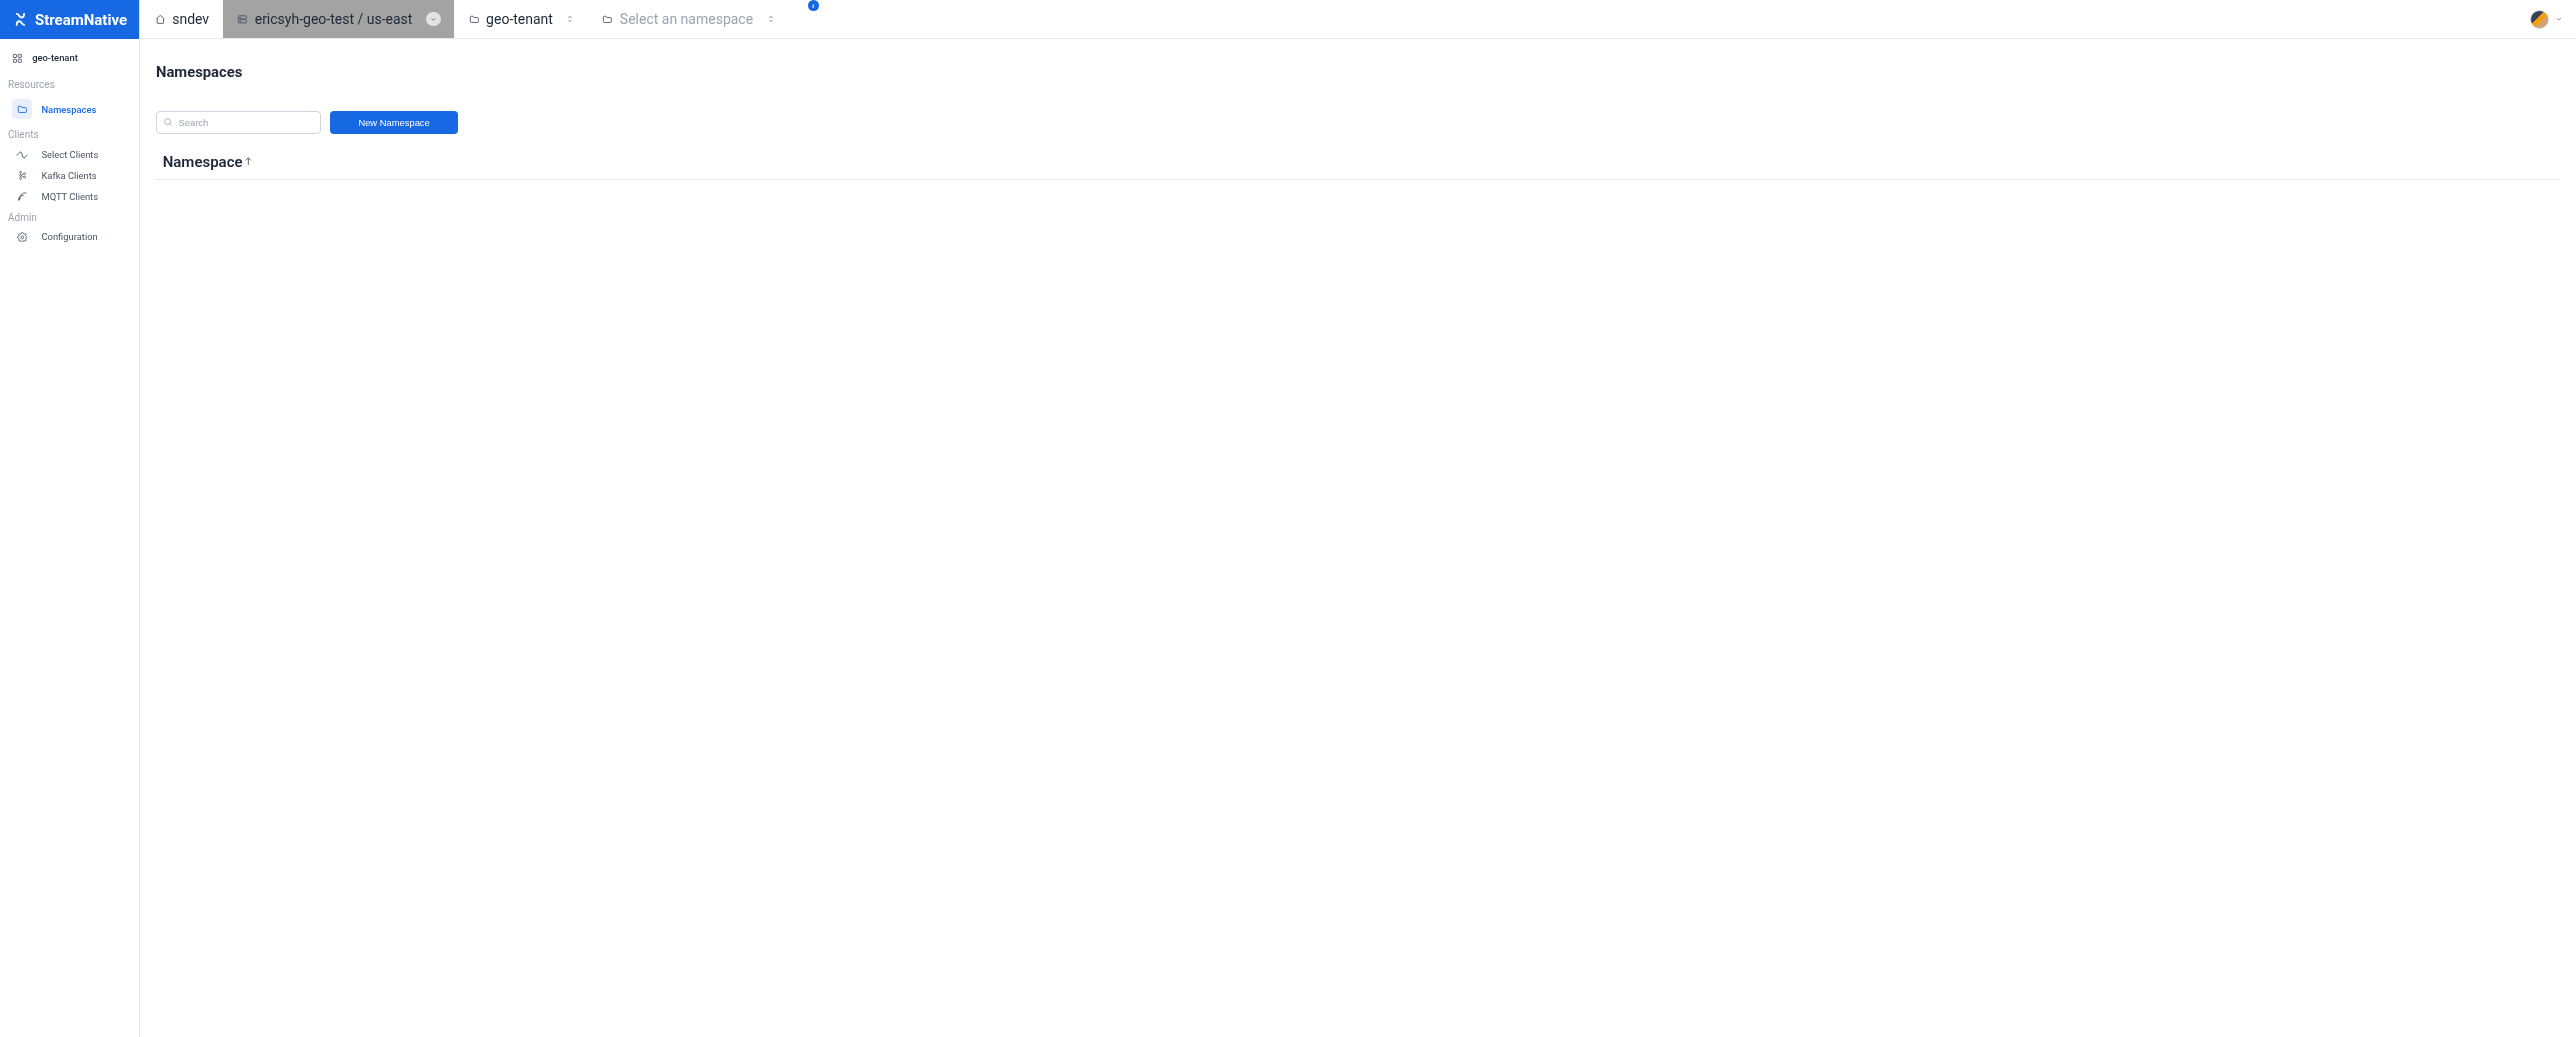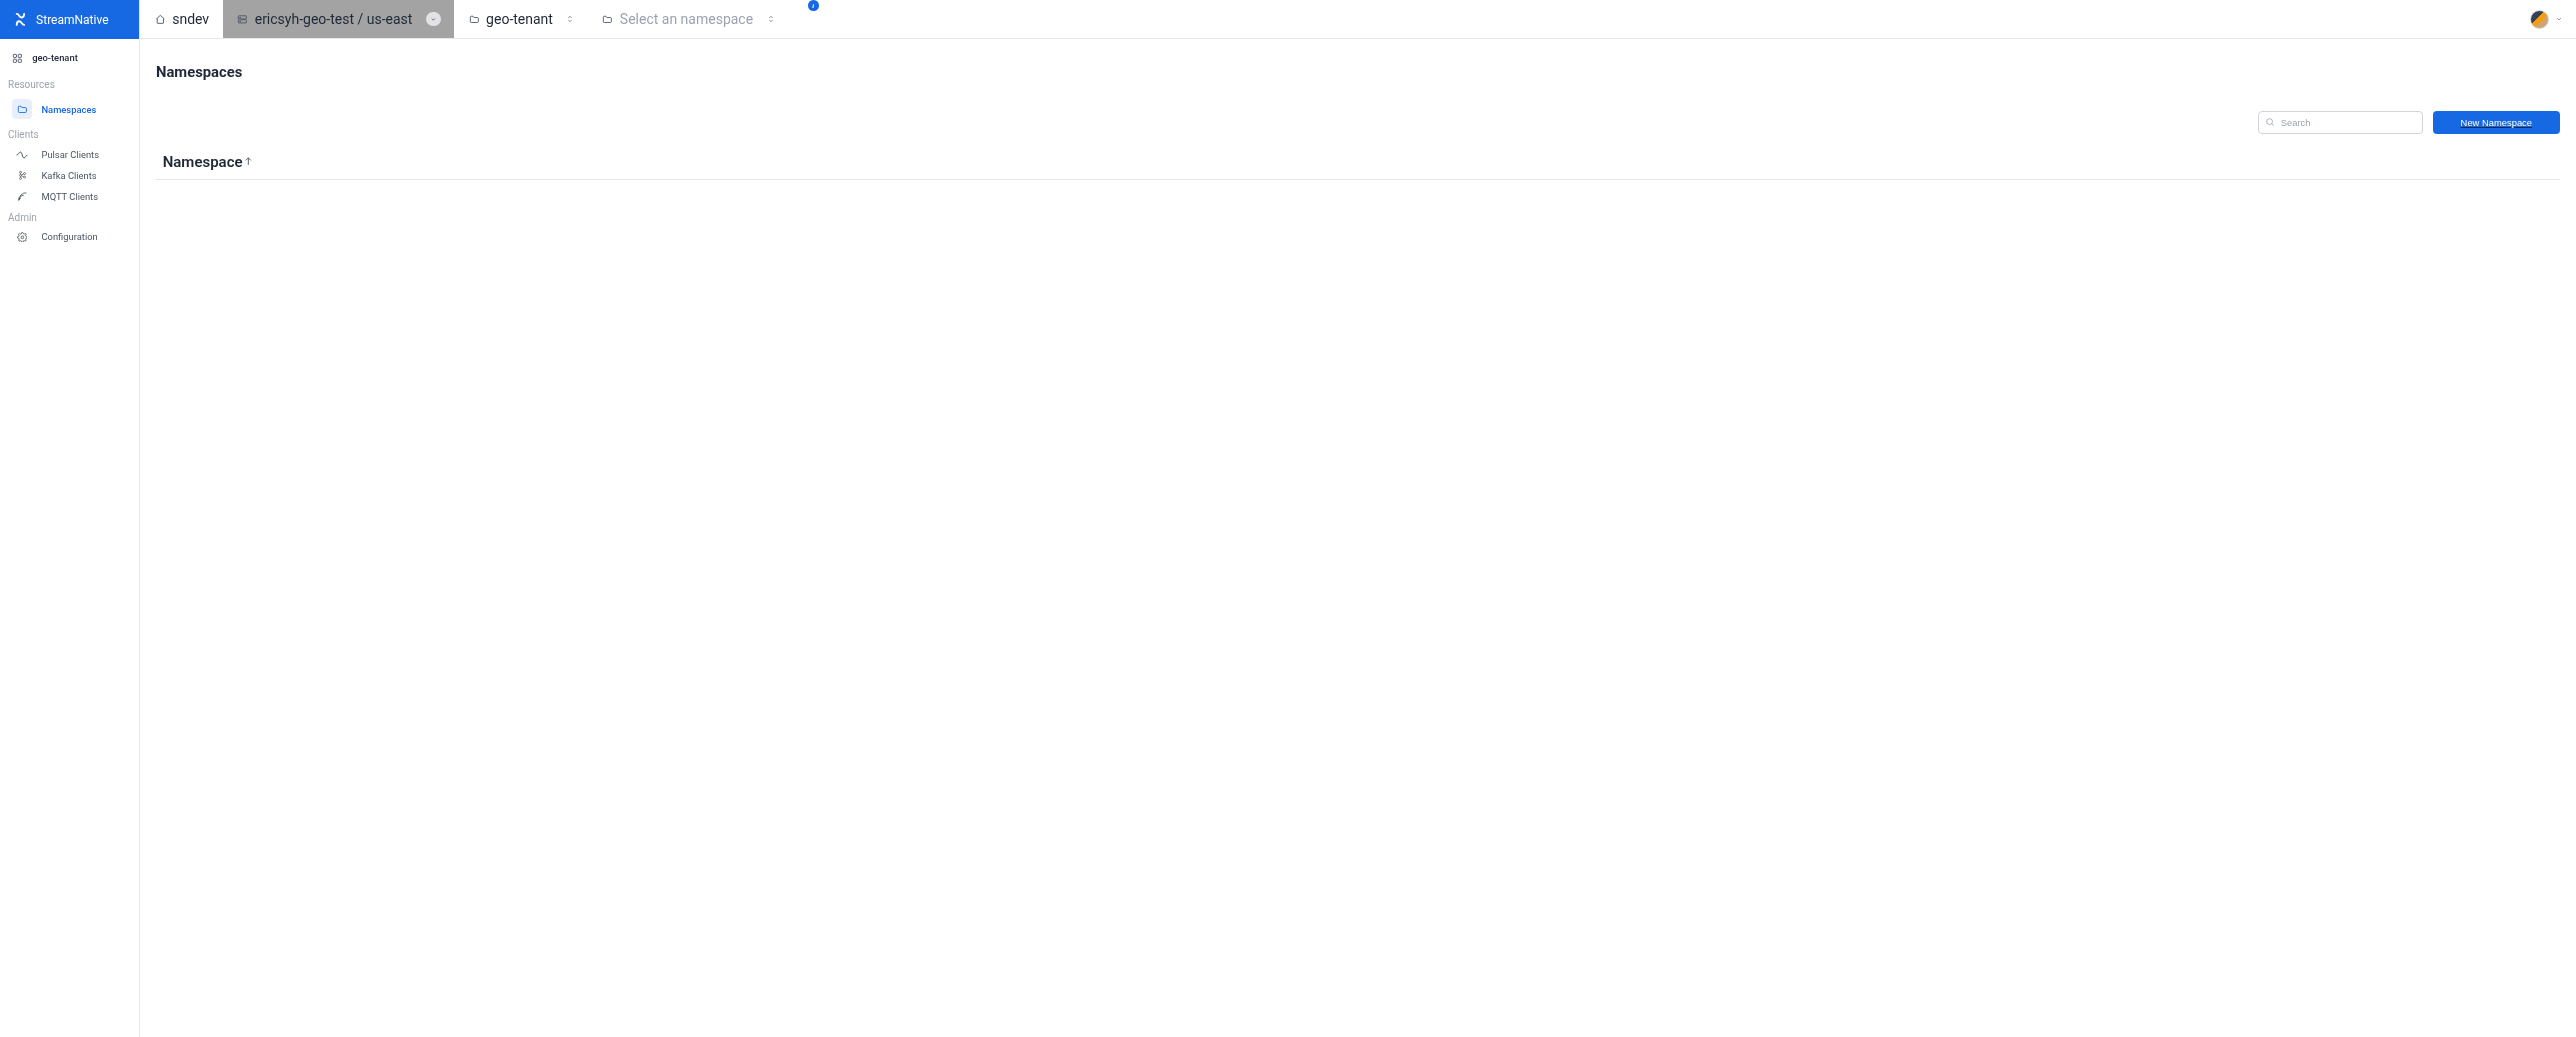--- a/index.html
+++ b/index.html
@@ -36,22 +36,22 @@
       color: #fff;
     }
     .logo-mark {
       width: 17.4px;
       height: 17.4px;
       display: flex;
       align-items: center;
       justify-content: center;
     }
     .logo-text {
-      font-size: 12px;
-      font-weight: 400;
+      font-size: 15px;
+      font-weight: 700;
     }
     .sidebar-content {
       padding: 9.4px 6.7px;
     }
     .tenant-header {
       display: flex;
       align-items: center;
       gap: 9.4px;
       padding: 4px 5.4px 10.7px 5.4px;
     }
@@ -200,25 +200,24 @@
     .content {
       padding: 24px 16px;
     }
     .page-title {
       font-size: 14.8px;
       font-weight: 700;
       margin-bottom: 29.5px;
     }
     .toolbar {
       display: flex;
-      justify-content: flex-end;
+      justify-content: flex-start;
       align-items: center;
       gap: 9.4px;
       margin-bottom: 19px;
-      text-decoration: underline;
     }
     .search-wrap {
       position: relative;
       width: 165px;
     }
     .search-wrap svg {
       position: absolute;
       left: 6.7px;
       top: 50%;
       transform: translateY(-50%);
@@ -308,21 +307,21 @@
       </div>
 
       <div class="section-label">Clients</div>
 
       <div class="nav-item">
         <span class="nav-icon-plain">
           <svg width="12" height="12" viewBox="0 0 24 24" fill="none" stroke="currentColor" stroke-width="2" stroke-linecap="round">
             <path d="M2 12 C5 12 6 6 9 6 C12 6 13 18 16 18 C19 18 20 12 22 12"></path>
           </svg>
         </span>
-        <span class="nav-label">Pulsar Clients</span>
+        <span class="nav-label">Select Clients</span>
       </div>
 
       <div class="nav-item">
         <span class="nav-icon-plain">
           <svg width="10.7" height="10.7" viewBox="0 0 24 24" fill="none" stroke="currentColor" stroke-width="1.6">
             <circle cx="8" cy="5" r="2.2"></circle>
             <circle cx="8" cy="12" r="2.2"></circle>
             <circle cx="8" cy="19" r="2.2"></circle>
             <circle cx="17" cy="8" r="2.2"></circle>
             <circle cx="17" cy="16" r="2.2"></circle>

